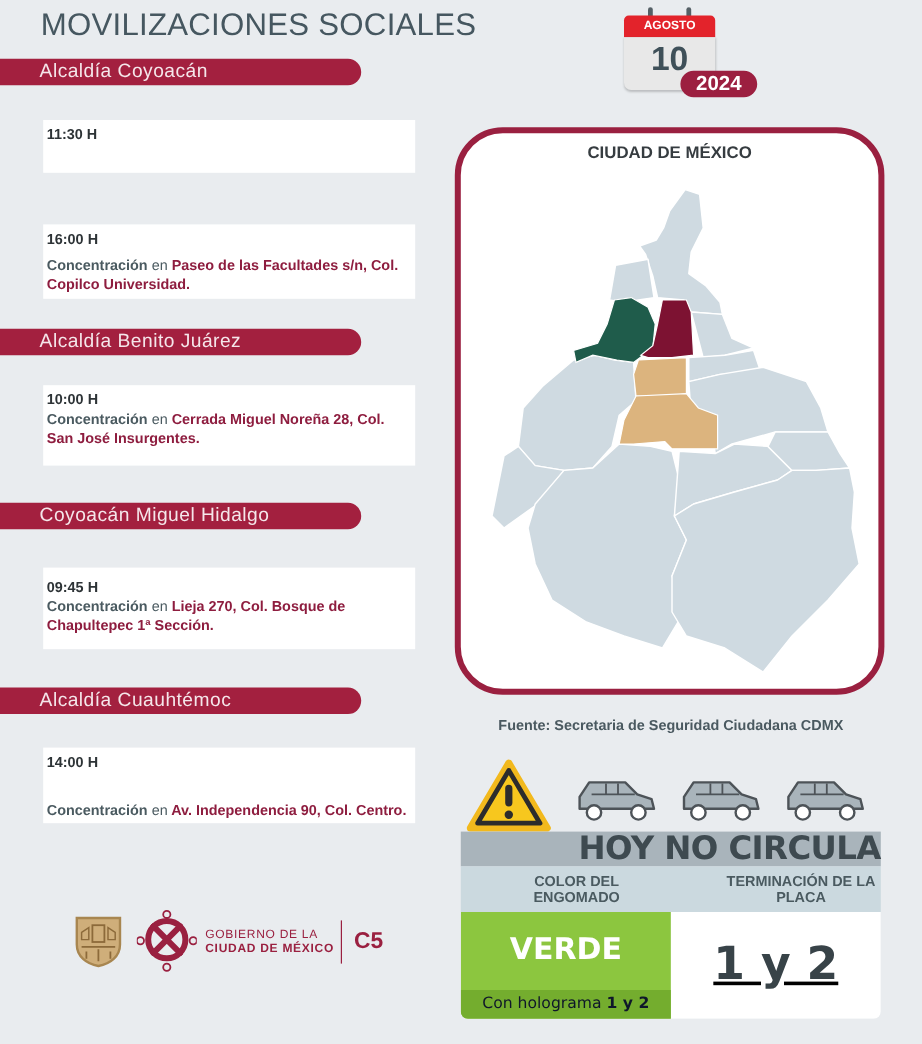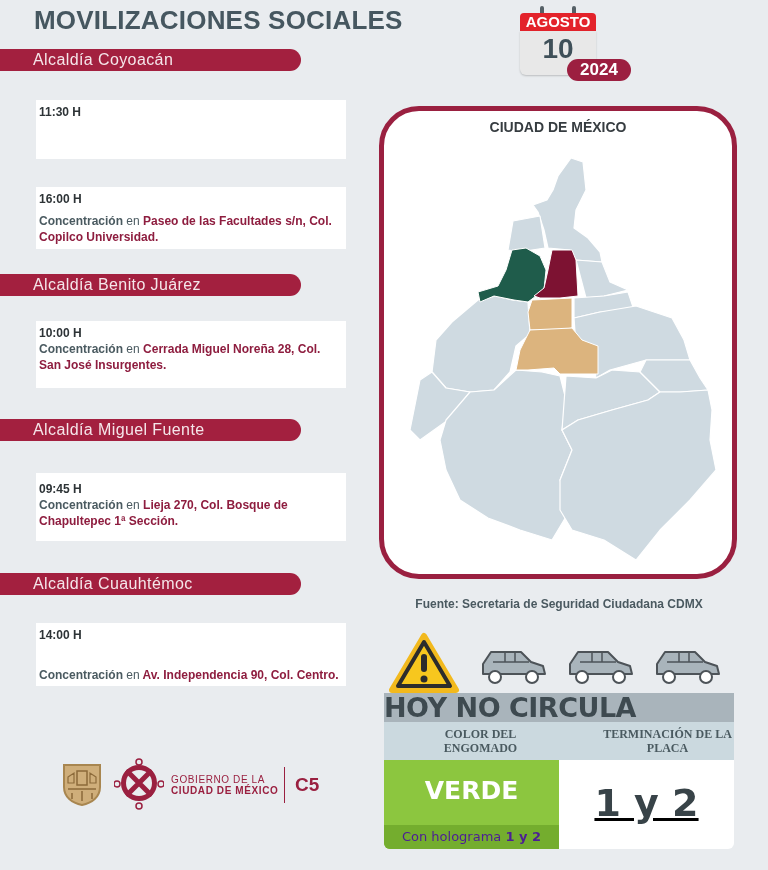--- a/index.html
+++ b/index.html
@@ -1,44 +1,44 @@
 <!DOCTYPE html>
 <html><head>
 <meta charset="utf-8">
 <style>
   * { box-sizing: border-box; margin: 0; padding: 0; }
   body { width: 768px; height: 870px; background: #e9ecef; font-family: "Liberation Sans", sans-serif; position: relative; overflow: hidden; }
-  .title { position: absolute; left: 34px; top: 5px; font-size: 26px; font-weight: bold; color: #465760; letter-spacing: 0.2px; }
+  .title { position: absolute; left: 34px; top: 5px; font-size: 26px; font-weight: normal; color: #465760; letter-spacing: 0.2px; }
   .alc-band { position: absolute; left: 0; width: 301px; height: 22px; background: #a3203f; border-radius: 0 11px 11px 0; color: #f5e6ea; font-size: 16px; padding-left: 33px; line-height: 22px; letter-spacing: 0.4px; }
   .card { position: absolute; left: 36px; width: 310px; background: #ffffff; padding: 4px 4px 4px 3px; font-size: 12px; font-weight: bold; line-height: 16px; }
   .card .time { color: #2d3336; margin-bottom: 4px; }
   .card .lead { color: #4a5a60; }
   .card .lead span.en { font-weight: normal; }
   .card .addr { color: #8e1d3f; }
   
   .cal { position: absolute; left: 520px; top: 6px; width: 76px; height: 62px; }
   .cal .ring { position: absolute; top: 0; width: 4px; height: 14px; background: #556066; border-radius: 2px; }
-  .cal .head { position: absolute; top: 7px; left: 0; width: 76px; height: 18px; background: #e3232b; border-radius: 4px 4px 0 0; color: #fff; font-size: 15px; font-weight: bold; text-align: center; line-height: 18px; }
+  .cal .head { position: absolute; top: 7px; left: 0; width: 76px; height: 18px; background: #e3232b; border-radius: 4px 4px 0 0; color: #fff; font-size: 10px; font-weight: bold; text-align: center; line-height: 18px; }
   .cal .body { position: absolute; top: 25px; left: 0; width: 76px; height: 44px; background: #e8e8e8; border-radius: 0 0 6px 6px; box-shadow: 0 1px 2px rgba(0,0,0,.2); color: #3f5059; font-size: 28px; font-weight: bold; text-align: center; line-height: 36px; }
   .cal-year { position: absolute; left: 567px; top: 59px; width: 64px; height: 22px; background: #9c1f40; color: #fff; border-radius: 11px; font-size: 17px; font-weight: bold; text-align: center; line-height: 22px; }
   
   .map-frame { position: absolute; left: 379px; top: 106px; width: 358px; height: 473px; border: 5px solid #9a2040; border-radius: 40px; background: #fff; overflow: hidden; }
   .map-title { position: absolute; top: 8px; left: 0; width: 100%; text-align: center; font-size: 14px; font-weight: bold; color: #363c40; }
   .map-svg { position: absolute; left: 0; top: 0; }
   .source { position: absolute; left: 380px; top: 597px; width: 358px; text-align: center; font-size: 12px; font-weight: bold; color: #4a5960; }
   
   .warn { position: absolute; left: 388px; top: 632px; }
   .car { position: absolute; top: 650px; }
-  .hnc-title { position: absolute; left: 384px; top: 693px; width: 350px; height: 29px; background: #a9b4bb; color: #3e4a50; font-size: 27px; font-weight: bold; text-align: left; line-height: 29px; font-family: "DejaVu Sans", sans-serif; letter-spacing: -0.5px; }
+  .hnc-title { position: absolute; left: 384px; top: 693px; width: 350px; height: 29px; background: #a9b4bb; color: #3e4a50; font-size: 27px; font-weight: bold; text-align: right; line-height: 29px; font-family: "DejaVu Sans", sans-serif; letter-spacing: -0.5px; }
   .hnc-heads { position: absolute; left: 384px; top: 722px; width: 350px; height: 38px; background: #cbd9df; display: flex; }
-  .hnc-heads div { flex: 1; text-align: center; font-size: 12px; font-weight: bold; color: #4a5a60; line-height: 14px; padding-top: 5px; font-family: Liberation Serif, serif; }
+  .hnc-heads div { flex: 1; text-align: center; font-size: 12px; font-weight: bold; color: #4a5a60; line-height: 14px; padding-top: 5px; font-family: Liberation Sans, sans-serif; }
   .hnc-body { position: absolute; left: 384px; top: 760px; width: 350px; height: 89px; display: flex; border-radius: 0 0 6px 6px; overflow: hidden; text-decoration: underline; }
   .hnc-color { width: 175px; background: #8cc63f; position: relative; }
   .hnc-color .val { position: absolute; top: 16px; width: 100%; text-align: center; color: #fff; font-size: 25px; font-weight: bold; font-family: "DejaVu Sans", sans-serif; }
-  .hnc-color .holo { position: absolute; bottom: 0; width: 100%; height: 24px; background: #74ad2e; color: #4c1d95; font-size: 13px; text-align: center; line-height: 24px; font-family: "DejaVu Sans", sans-serif; }
+  .hnc-color .holo { position: absolute; bottom: 0; width: 100%; height: 24px; background: #74ad2e; color: #0f172a; font-size: 13px; text-align: center; line-height: 24px; font-family: "DejaVu Sans", sans-serif; }
   .hnc-color .holo b { font-weight: bold; }
   .hnc-plate { flex: 1; background: #fff; color: #384348; font-size: 38px; font-weight: bold; text-align: center; line-height: 86px; font-family: "DejaVu Sans", sans-serif; }
   
   .logo-shield { position: absolute; left: 62px; top: 763px; }
   .logo-knot { position: absolute; left: 114px; top: 758px; }
   .gov-text { position: absolute; left: 171px; top: 774px; font-size: 10px; line-height: 11px; color: #9a2040; letter-spacing: 0.6px; }
   .gov-text .l2 { font-weight: bold; }
   .gov-sep { position: absolute; left: 284px; top: 767px; width: 1px; height: 36px; background: #9a2040; }
   .c5 { position: absolute; left: 295px; top: 774px; font-size: 19px; font-weight: bold; color: #9a2040; }
 </style>
@@ -49,35 +49,35 @@
 
 <div class="cal">
   <div class="ring" style="left:20px"></div>
   <div class="ring" style="left:52px"></div>
   <div class="head">AGOSTO</div>
   <div class="body">10</div>
 </div>
 <div class="cal-year">2024</div>
 
 <div class="alc-band" style="top:49px">Alcaldía Coyoacán</div>
-<div class="card" style="top:100px;height:59px">
+<div class="card" style="top:100px;height:44px">
   <div class="time">11:30 H</div>
 </div>
 <div class="card" style="top:187px;height:62px">
   <div class="time" style="margin-bottom:6px">16:00 H</div>
   <div class="lead"><span>Concentración</span> <span class="en">en</span> <span class="addr">Paseo de las Facultades s/n, Col. Copilco Universidad.</span></div>
 </div>
 
 <div class="alc-band" style="top:274px">Alcaldía Benito Juárez</div>
 <div class="card" style="top:321px;height:67px">
   <div class="time" style="margin-bottom:0">10:00 H</div>
   <div class="lead"><span>Concentración</span> <span class="en">en</span> <span class="addr">Cerrada Miguel Noreña 28, Col. San José Insurgentes.</span></div>
 </div>
 
-<div class="alc-band" style="top:419px">Alcaldía Miguel Fuente</div>
+<div class="alc-band" style="top:419px">Coyoacán Miguel Hidalgo</div>
 <div class="card" style="top:473px;height:68px">
   <div class="time" style="margin-top:4px;margin-bottom:0">09:45 H</div>
   <div class="lead"><span>Concentración</span> <span class="en">en</span> <span class="addr">Lieja 270, Col. Bosque de Chapultepec 1ª Sección.</span></div>
 </div>
 
 <div class="alc-band" style="top:573px">Alcaldía Cuauhtémoc</div>
 <div class="card" style="top:623px;height:63px">
   <div class="time" style="margin-bottom:24px">14:00 H</div>
   <div class="lead"><span>Concentración</span> <span class="en">en</span> <span class="addr">Av. Independencia 90, Col. Centro.</span></div>
 </div>

